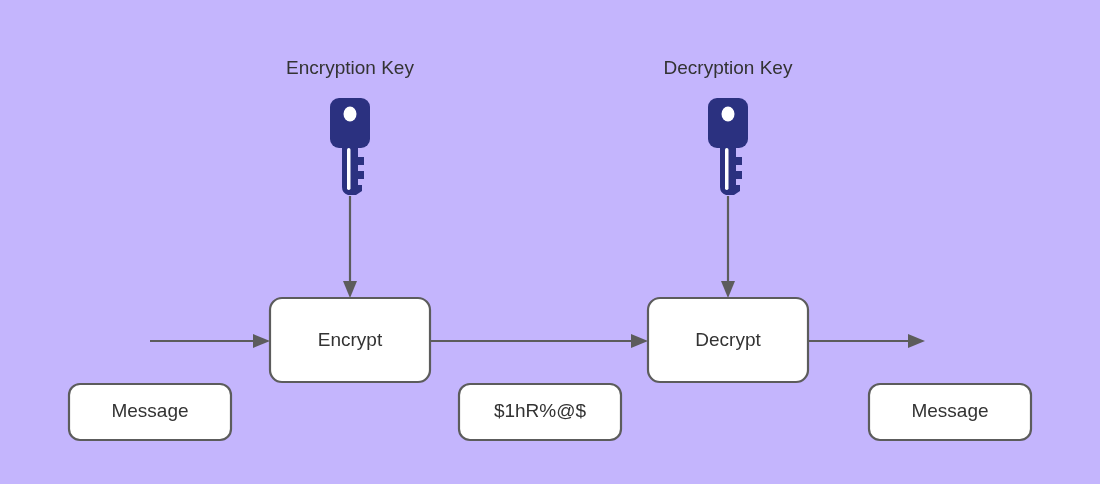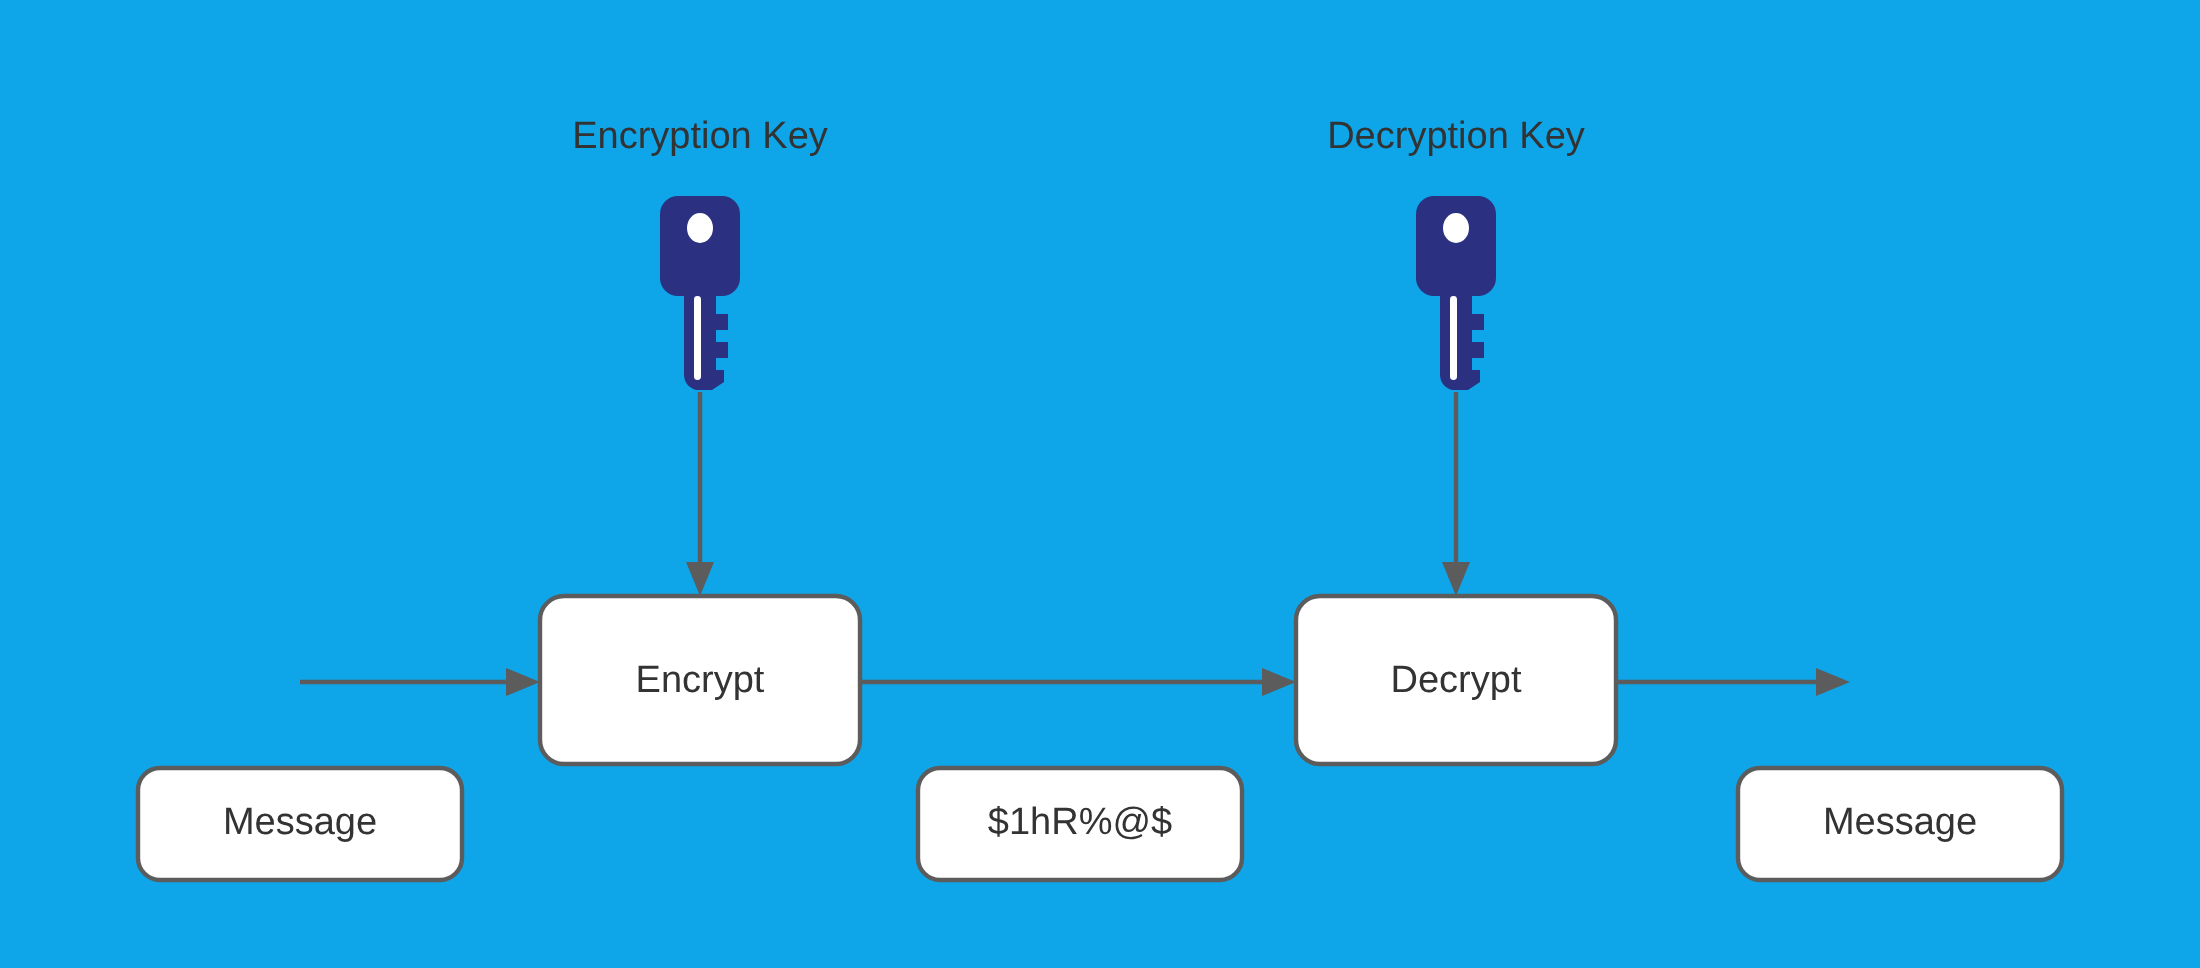--- a/index.html
+++ b/index.html
@@ -7,21 +7,21 @@
     padding: 0;
     background: #ffffff;
   }
   body {
     font-family: "Liberation Sans", sans-serif;
   }
   #canvas {
     position: relative;
     width: 1100px;
     height: 484px;
-    background: #0ea5e9;
+    background: #c4b5fd;
     overflow: hidden;
   }
   #diagram-svg {
     position: absolute;
     left: 0;
     top: 0;
     width: 1100px;
     height: 484px;
   }
   .box-label {

